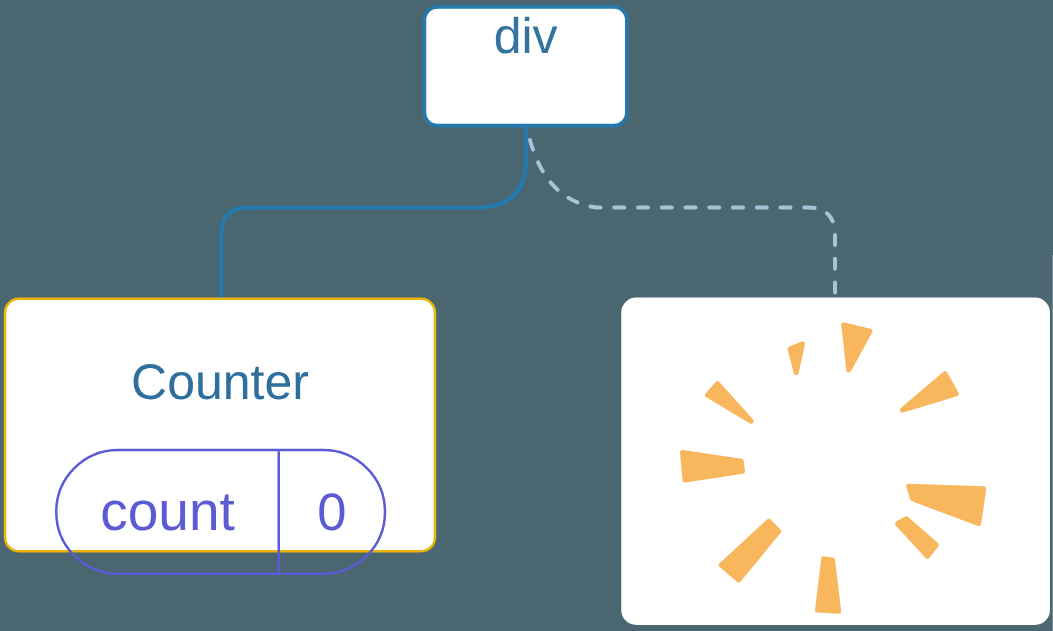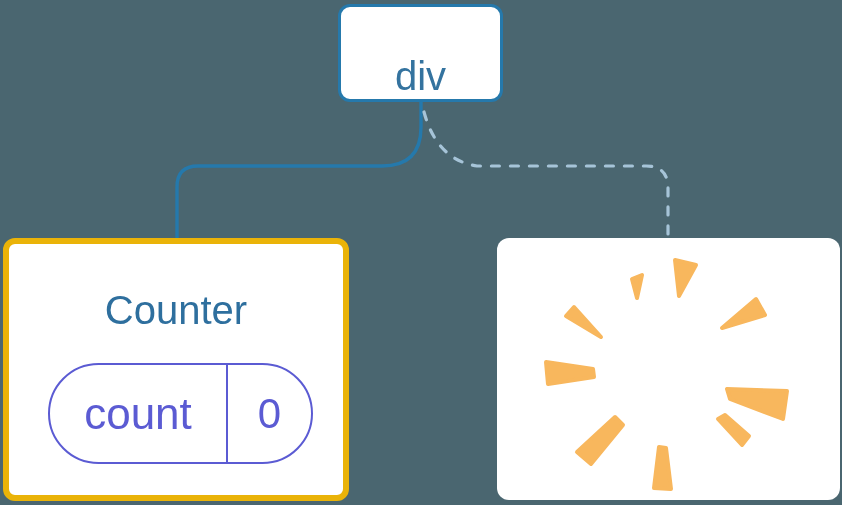--- a/index.html
+++ b/index.html
@@ -31,31 +31,31 @@
   .node {
     position: absolute;
     background: #ffffff;
     border-radius: 12px;
     box-sizing: border-box;
   }
   .node-root {
     left: 338px; top: 4px;
     width: 165px; height: 98px;
     border: 3px solid #2579ac;
-    display: flex; align-items: flex-end; justify-content: center;
+    display: flex; align-items: flex-start; justify-content: center;
   }
   .node-root .label {
     font-size: 40px;
     font-weight: 500;
     color: #34739f;
   }
   .node-counter {
     left: 3px; top: 238px;
-    width: 346px; height: 263px;
-    border: 6px solid #eab308;
+    width: 346px; height: 204px;
+    border: 2px solid #eab308;
   }
   .counter-title {
     margin-top: 44px;
     text-align: center;
     font-size: 40px;
     font-weight: 500;
     color: #2e6f9e;
   }
   .state-pill {
     position: absolute;

